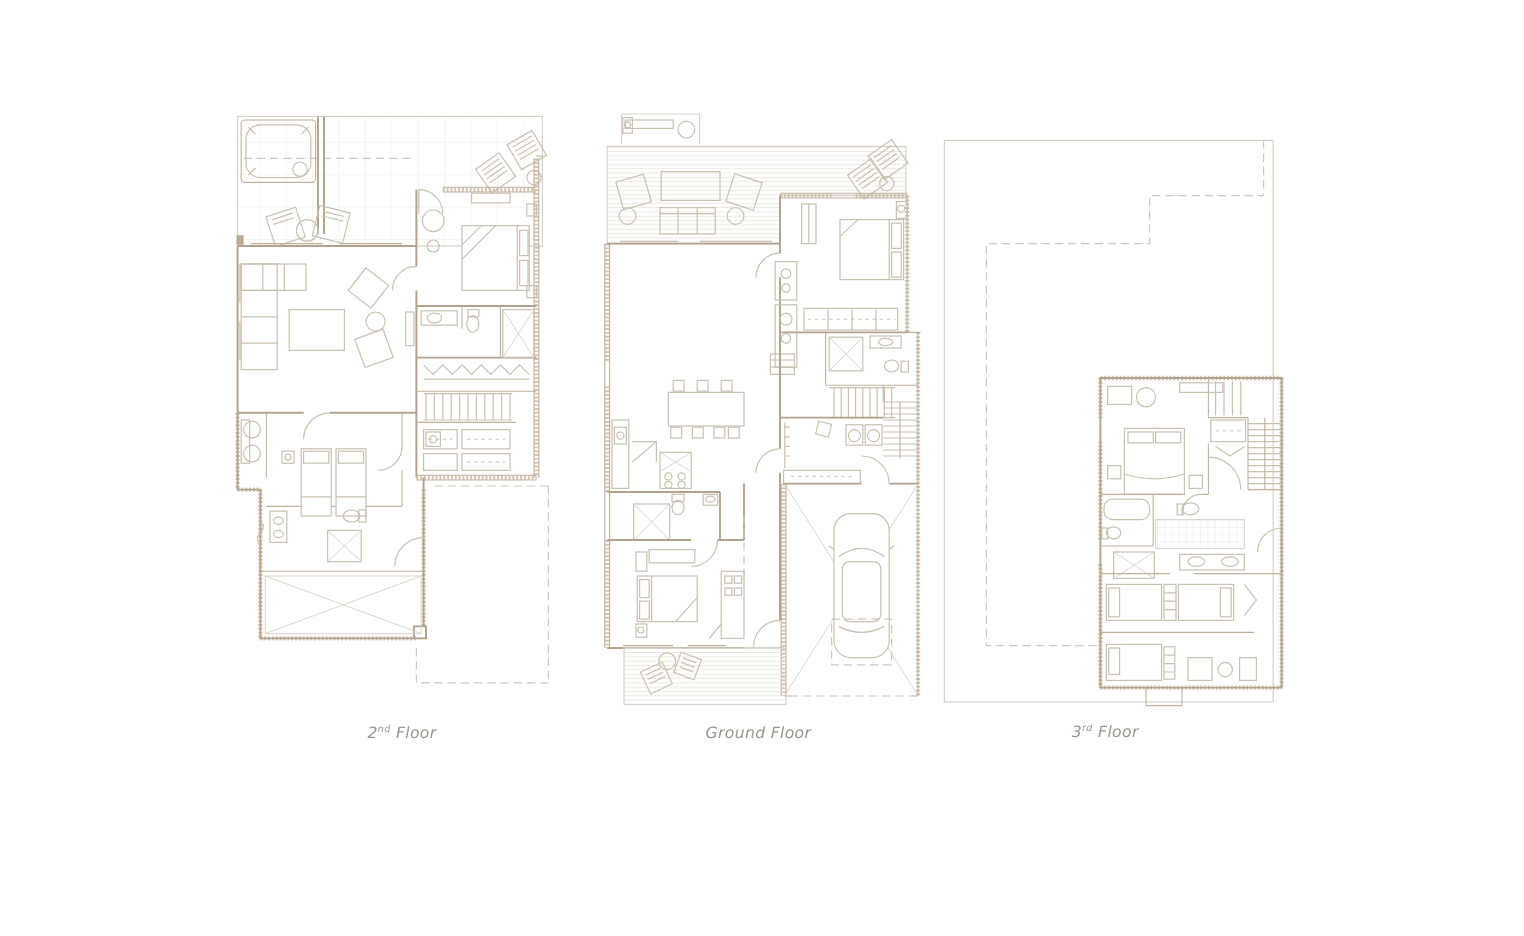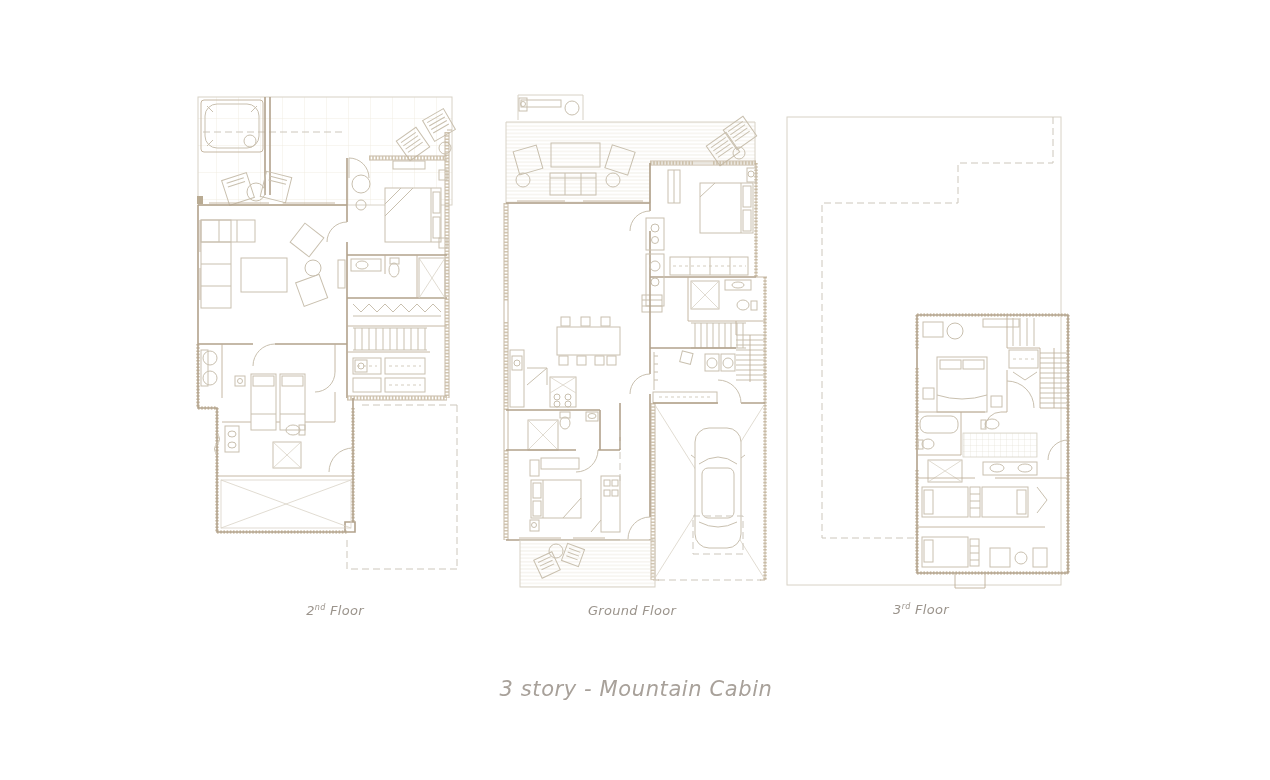--- a/index.html
+++ b/index.html
@@ -466,14 +466,13 @@
   <div class="floor-label" style="left:270px;top:603px;width:130px">
     <span>2</span><sup>nd</sup><span class="word">Floor</span>
   </div>
   <div class="floor-label" style="left:567px;top:603px;width:130px">
     <span>Ground</span><sup></sup><span class="word">Floor</span>
   </div>
   <div class="floor-label" style="left:856px;top:602px;width:130px">
     <span>3</span><sup>rd</sup><span class="word">Floor</span>
   </div>
 
-  <div class="main-title" style="left:436px;top:677px;width:400px">3 story - Mountain Cabin</div>
 </div>
 
 </body></html>

